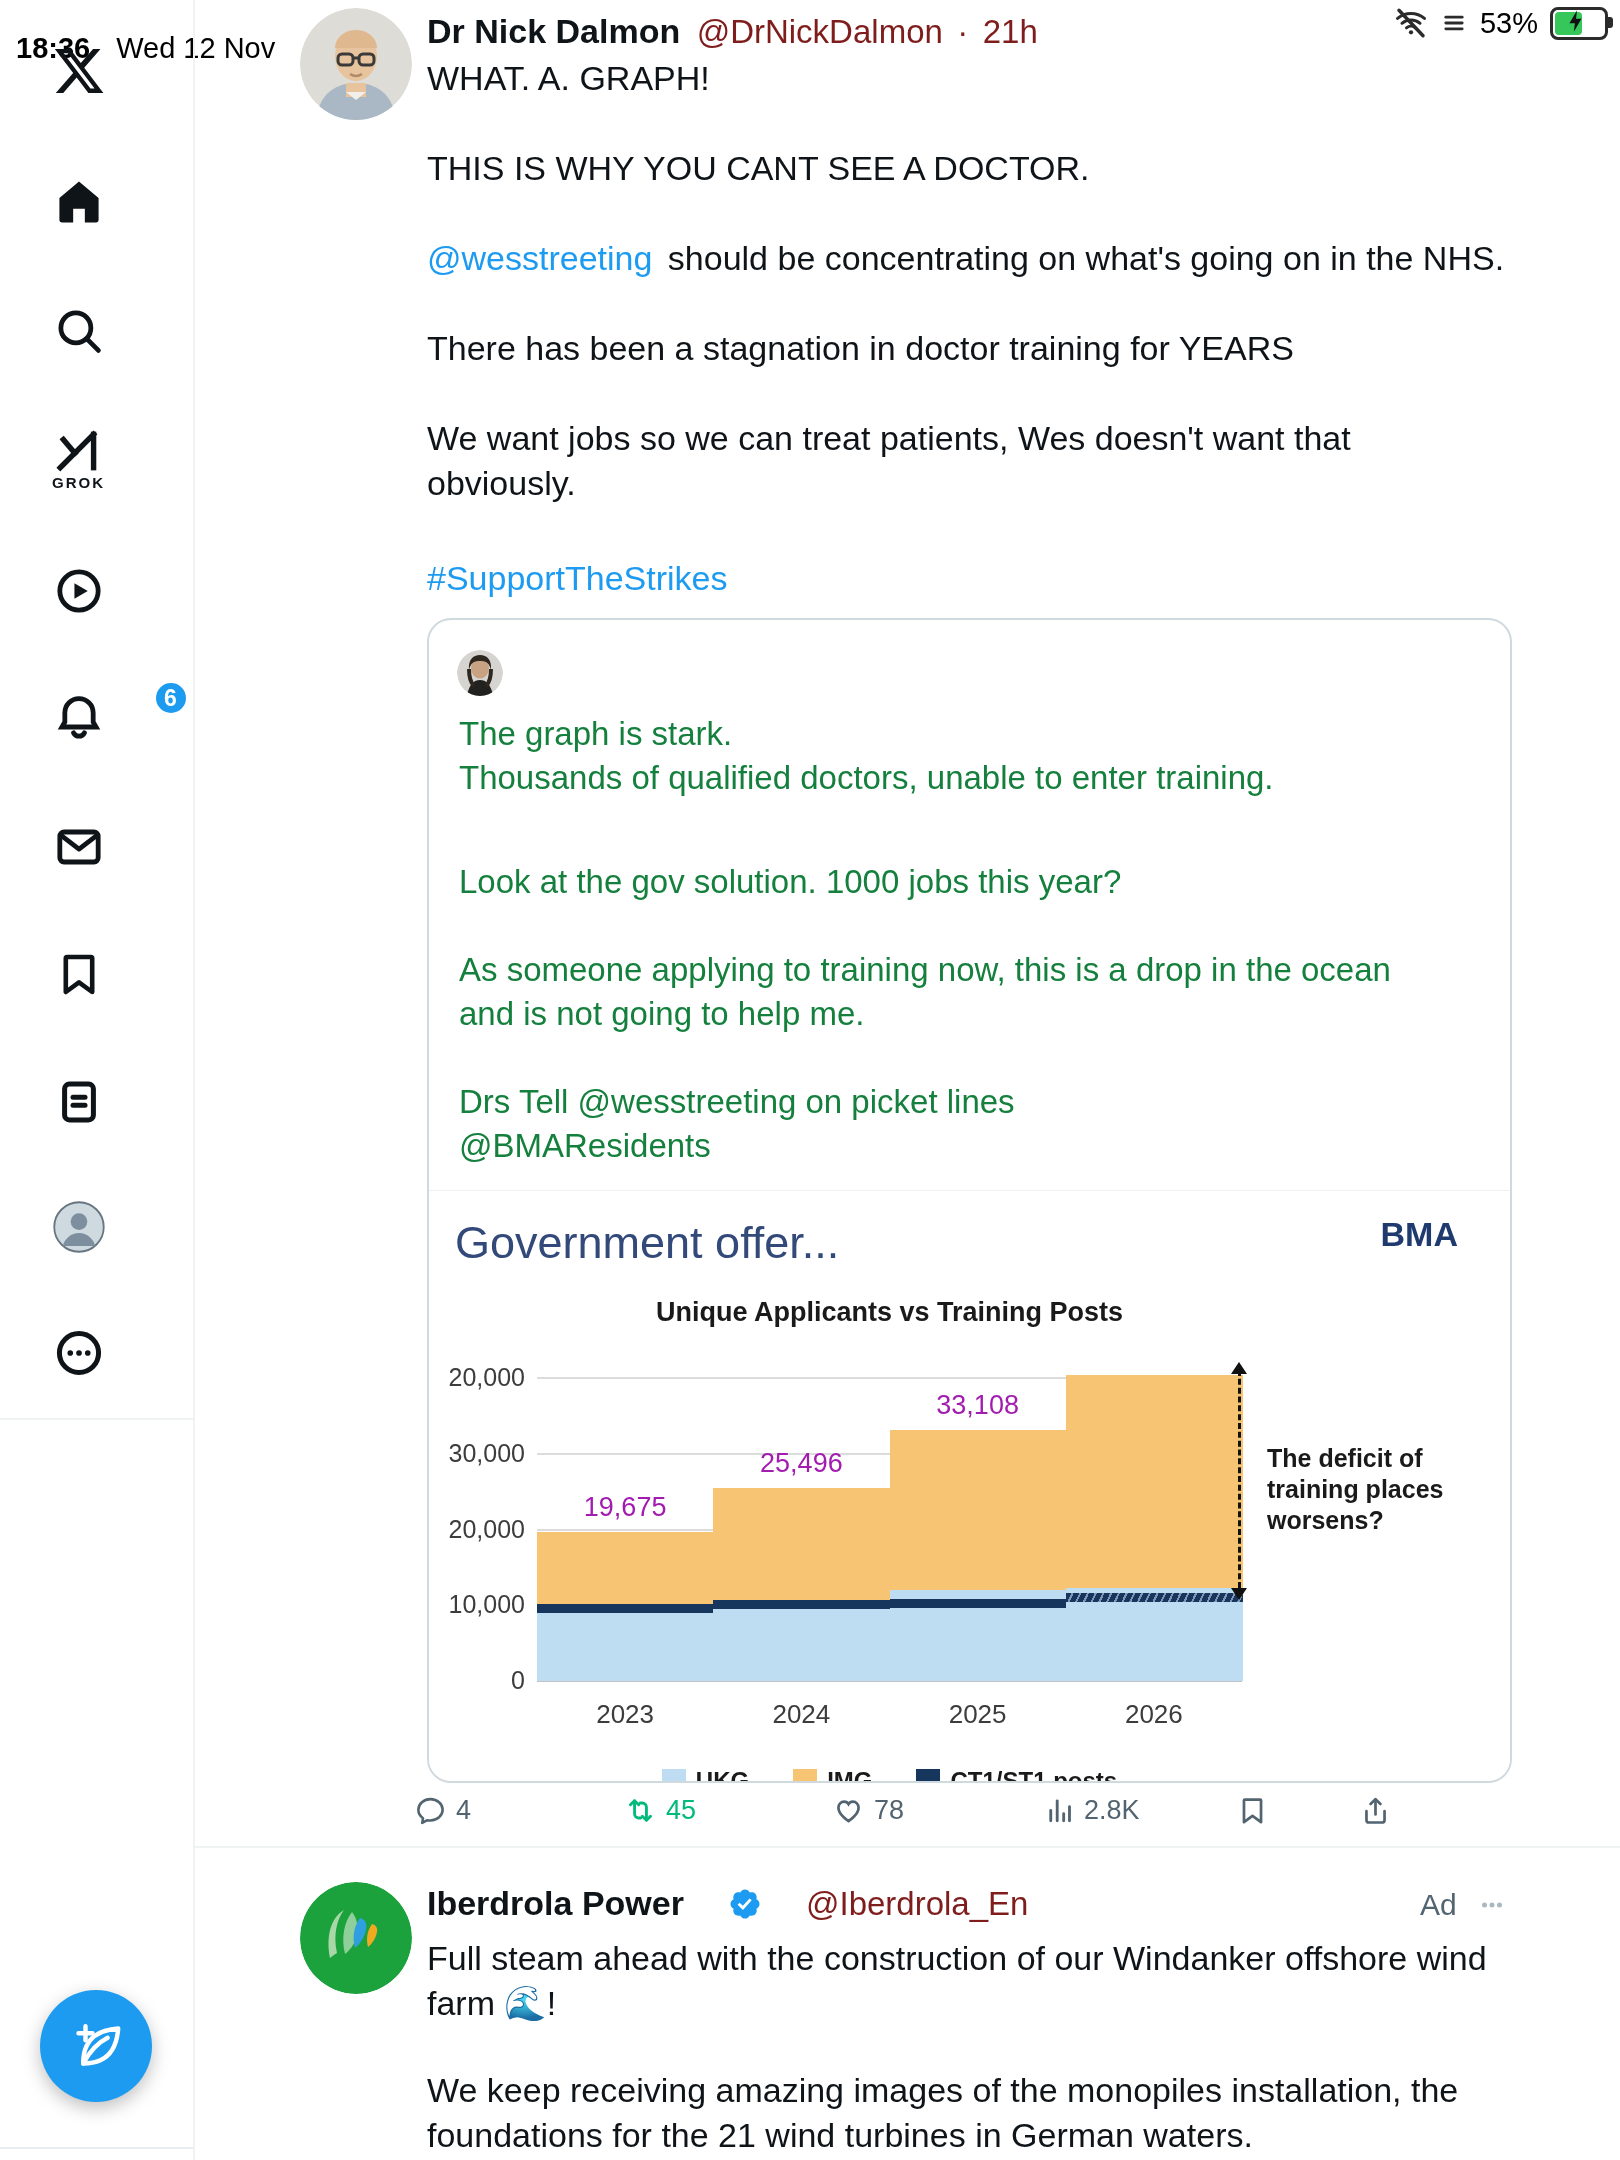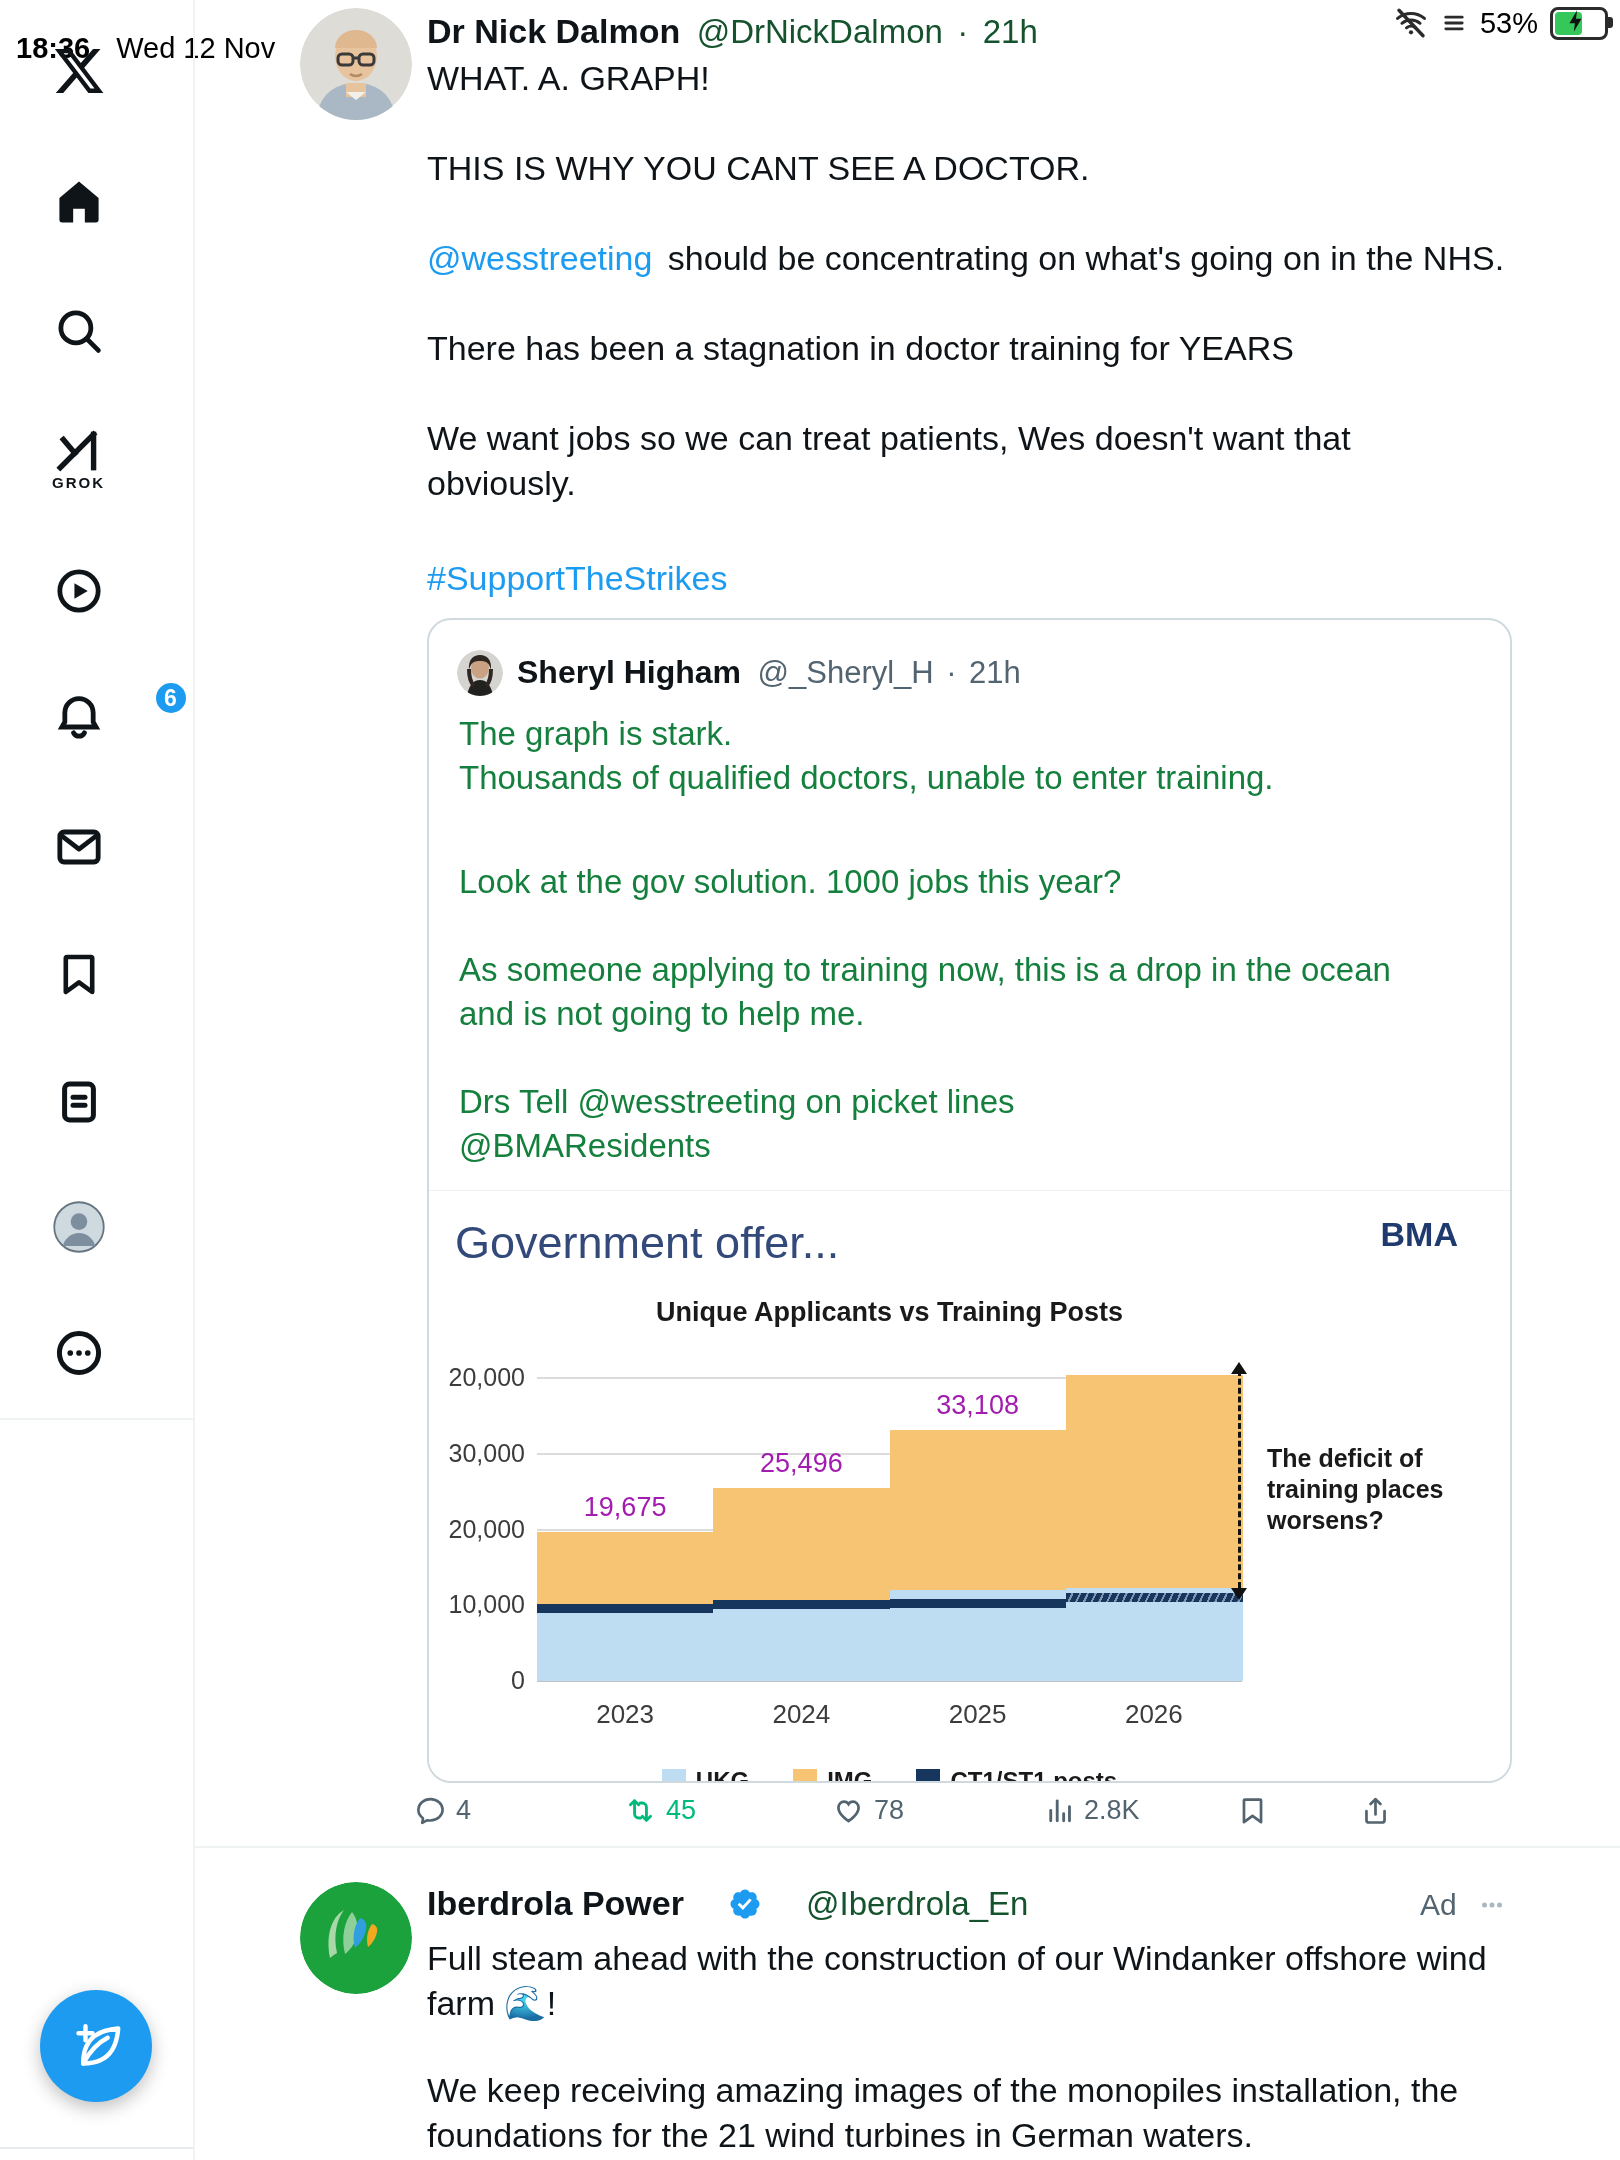--- a/index.html
+++ b/index.html
@@ -23,21 +23,21 @@
   .sidebar-hr{left:0;top:1418px;width:193px;height:2px;background:#eff3f4;}
   .bottom-hr{left:0;top:2147px;width:193px;height:2px;background:#e8ecee;}
   .nav-item{left:0;width:157px;display:flex;flex-direction:column;align-items:center;cursor:pointer;}
   .badge{position:absolute;left:99px;top:-12px;min-width:36px;height:36px;background:#1d9bf0;color:#fff;
          border-radius:18px;font-size:23px;font-weight:700;display:flex;align-items:center;justify-content:center;
          border:3px solid #fff;box-sizing:border-box;}
   .grok-label{font-size:15px;font-weight:700;letter-spacing:2px;margin-top:2px;color:#0f1419;}
 
   
   .name{font-weight:700;font-size:34px;color:#0f1419;}
-  .handle{font-size:33px;color:#14532d;font-weight:400;}
+  .handle{font-size:33px;color:#7f1d1d;font-weight:400;}
   .tweet-p{left:427px;width:1090px;font-size:34px;line-height:45px;color:#0f1419;}
   .pre{white-space:pre-line;}
   .link{color:#1d9bf0;text-decoration:none;cursor:pointer;}
   .avatar{border-radius:50%;overflow:hidden;cursor:pointer;}
 
   
   .qcard{left:427px;top:618px;width:1085px;height:1165px;border:2px solid #cfd9de;border-radius:24px;
          box-sizing:border-box;overflow:hidden;cursor:pointer;background:#fff;}
   .q-p{position:absolute;left:30px;width:1020px;font-size:33px;line-height:44px;color:#15803d;}
   .q-name{font-weight:700;font-size:32px;}
@@ -246,26 +246,20 @@
 
   <div class="abs qcard">
     <div class="abs avatar" style="left:28px;top:30px;width:46px;height:46px;">
       <svg width="46" height="46" viewBox="0 0 46 46">
         <circle cx="23" cy="23" r="23" fill="#d6d4d0"></circle>
         <path d="M10 46c2-12 7-16 13-16s11 4 13 16z" fill="#21211f"></path>
         <ellipse cx="23" cy="18" rx="9" ry="10.5" fill="#c9a183"></ellipse>
         <path d="M12 20c-1-10 4-15 11-15s12 5 11 15c-2-7-4-9-11-9s-9 2-11 9z" fill="#2e2620"></path>
         <path d="M12 19c0 8 2 14 5 17M34 19c0 8-2 14-5 17" stroke="#2e2620" stroke-width="4" fill="none"></path>
       </svg>
-    </div>
-    <div class="abs" style="left:88px;top:34px;white-space:nowrap;">
-      <span class="q-name">Sheryl Higham</span>
-      <span class="q-handle" style="margin-left:12px;">@_Sheryl_H</span>
-      <span class="q-handle" style="margin-left:8px;">·</span>
-      <span class="q-handle" style="margin-left:8px;">21h</span>
     </div>
     <div class="q-p pre" style="top:92px;">The graph is stark.
 Thousands of qualified doctors, unable to enter training.</div>
     <div class="q-p" style="top:240px;">Look at the gov solution. 1000 jobs this year?</div>
     <div class="q-p pre" style="top:328px;">As someone applying to training now, this is a drop in the ocean
 and is not going to help me.</div>
     <div class="q-p pre" style="top:460px;">Drs Tell @wesstreeting on picket lines
 @BMAResidents</div>
 
     <div class="chart-area">

